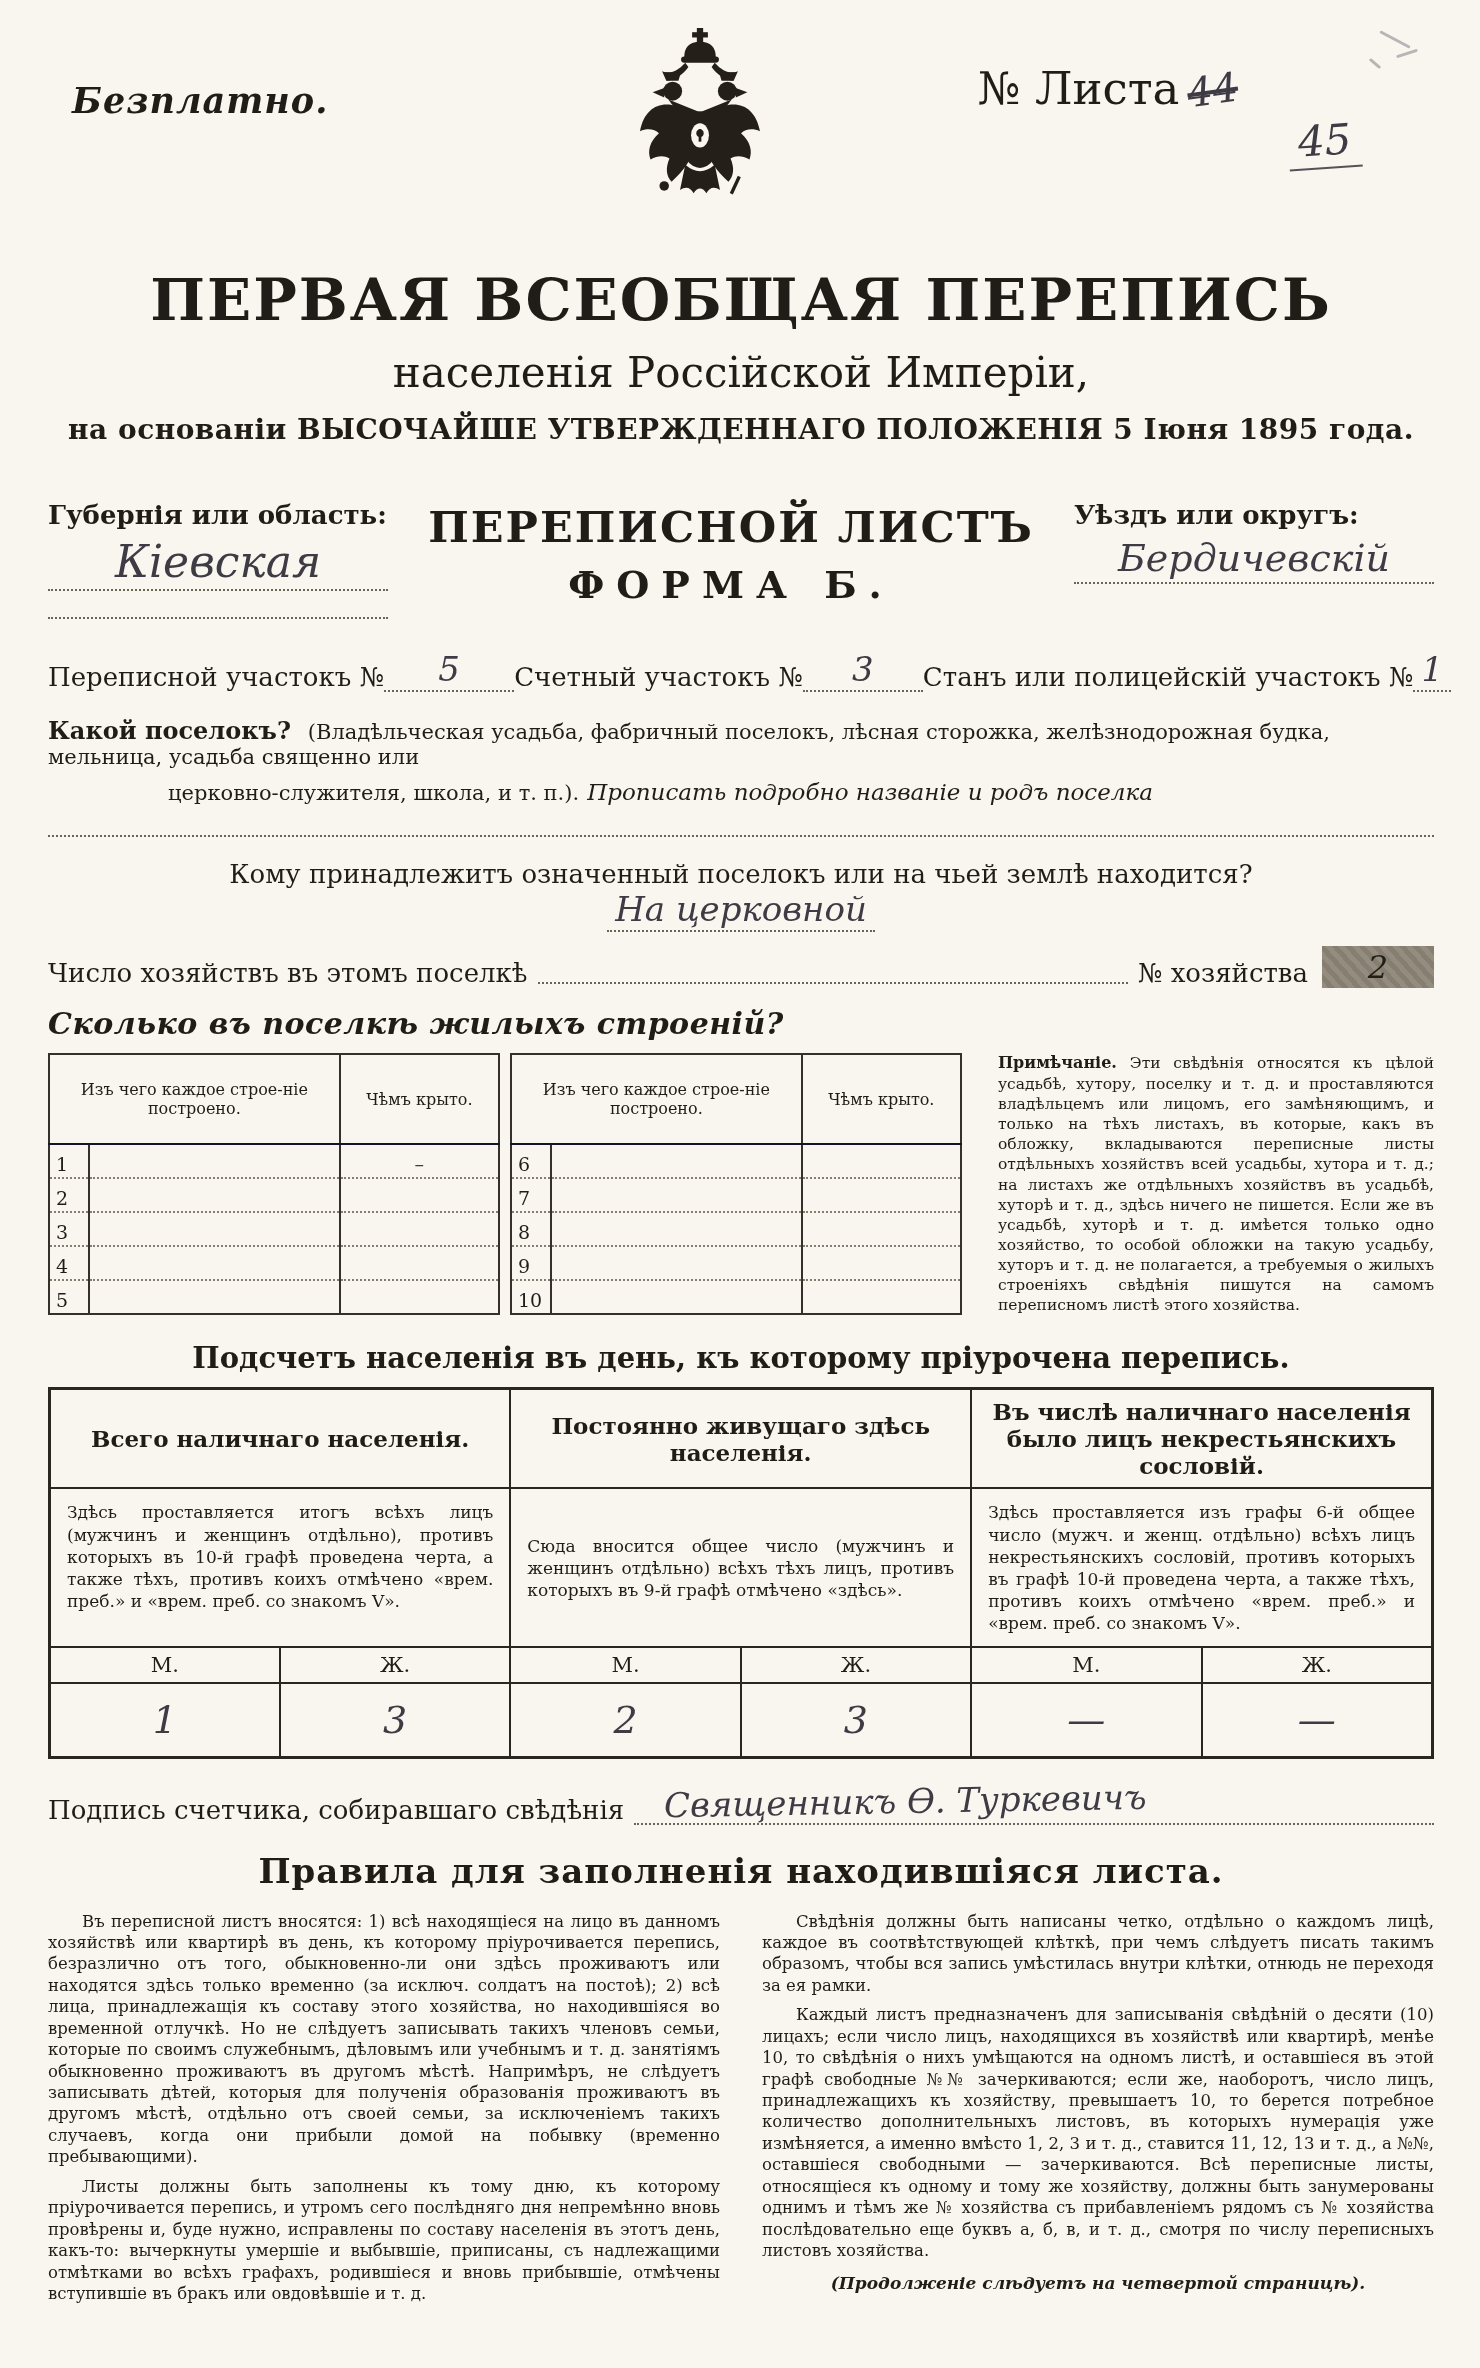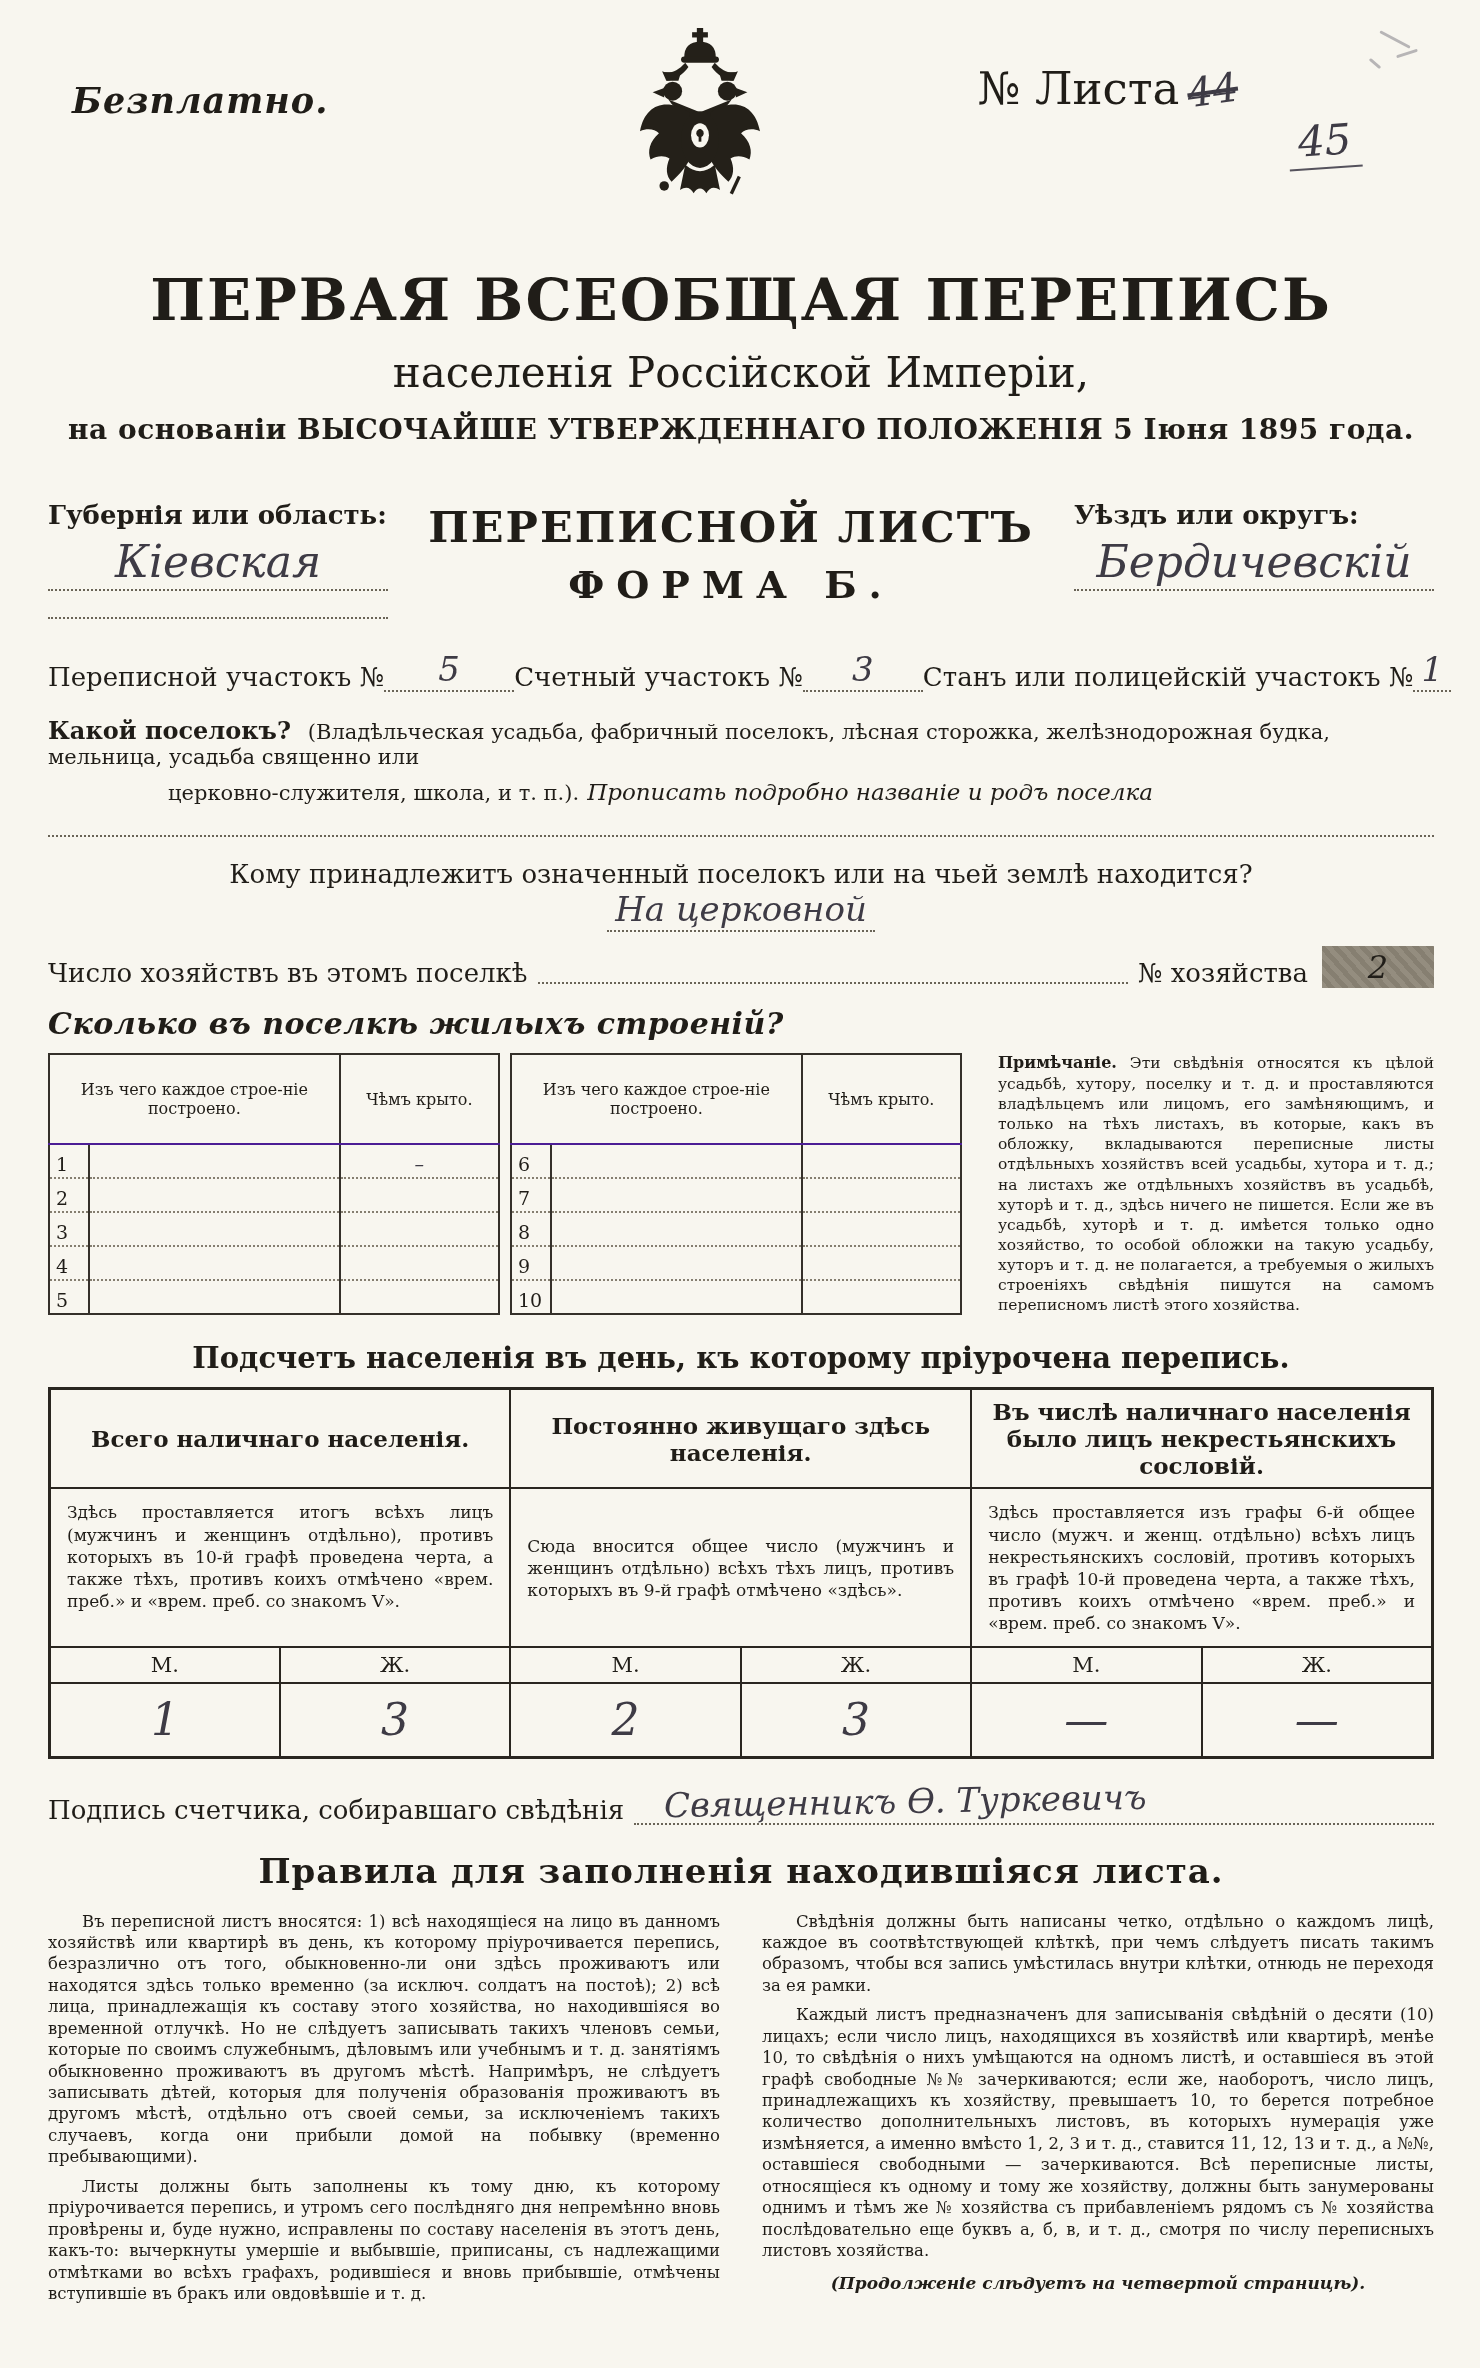--- a/index.html
+++ b/index.html
@@ -34,21 +34,21 @@
   .fh-left { width: 340px; }
   .fh-center { flex: 1; text-align: center; padding-top: 2px; }
   .fh-right { width: 360px; }
   .fh-label { font-size: 26px; font-weight: bold; white-space: nowrap; }
   .fh-title { font-size: 43px; font-weight: bold; letter-spacing: 2px; }
   .fh-sub { font-size: 38px; font-weight: bold; letter-spacing: 12px; margin-top: 10px; }
   .fh-hand { display: block; text-align: center; border-bottom: 2px dotted #6a6457; padding-bottom: 2px; margin-top: 6px; }
   .fh-extra { height: 28px; border-bottom: 2px dotted #6a6457; }
 
   .hand { font-family: "DejaVu Serif", serif; font-style: italic; color: #3e3b45; }
-  .h44 { font-size: 44px; } .h38 { font-size: 44px; font-style: italic; } .h34 { font-size: 34px; } .h32 { font-size: 32px; }
+  .h44 { font-size: 44px; } .h38 { font-size: 38px; font-style: italic; } .h34 { font-size: 34px; } .h32 { font-size: 32px; }
 
   
   .districts { display: flex; align-items: flex-end; margin-top: 30px; font-size: 26px; white-space: nowrap; }
   .districts .gap { width: 14px; }
   .dotfield { border-bottom: 2px dotted #6a6457; text-align: center; padding: 0 8px 1px; }
   .grow { flex: 1; }
 
   
   .settlement { margin-top: 24px; }
   .st-line1 { font-size: 21px; }
@@ -68,21 +68,21 @@
   .hh-box { width: 112px; height: 42px; margin-left: 14px; background: repeating-linear-gradient(48deg, #948d7f 0 5px, #867f71 5px 10px); display: flex; align-items: center; justify-content: center; }
   .hh-box .hand { color: #211e19; }
 
   
   .buildings { margin-top: 18px; }
   .b-title { font-size: 30px; font-weight: bold; font-style: italic; letter-spacing: .5px; }
   .b-flex { display: flex; margin-top: 12px; }
   .btable { border-collapse: collapse; width: 452px; margin-right: 10px; }
   .btable th, .btable td { border-left: 2px solid #35302a; }
   .btable { border: 2px solid #35302a; }
-  .btable th { font-size: 16px; font-weight: normal; padding: 5px 4px; border-bottom: 2px solid #4c1d95; text-align: center; }
+  .btable th { font-size: 16px; font-weight: normal; padding: 5px 4px; border-bottom: 2px solid #0f172a; text-align: center; }
   .btable td { height: 34px; font-size: 19px; vertical-align: bottom; padding: 0 6px 2px 6px; border-bottom: 2px dotted #857e70; }
   .btable tr:last-child td { border-bottom: none; }
   .b-num { width: 40px; }
   .b-mat { width: 252px; }
   .b-roof { width: 160px; text-align: center; }
   .b-note { flex: 1; padding-left: 26px; font-size: 15.5px; line-height: 1.3; text-align: justify; }
   .b-note b { font-size: 16px; }
 
   
   .population { margin-top: 26px; }

